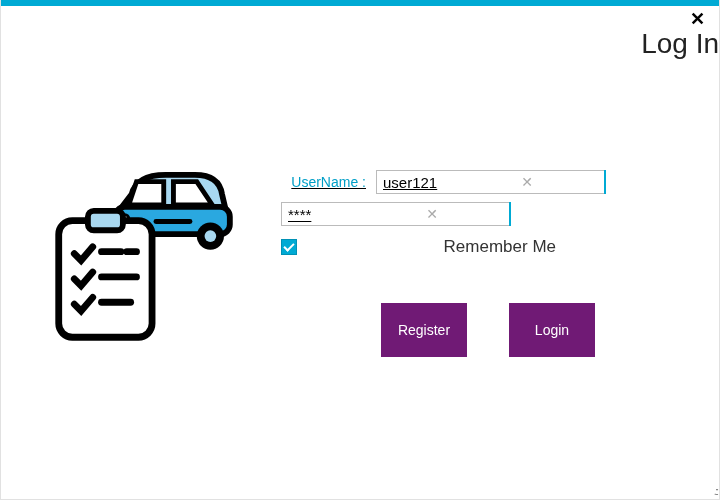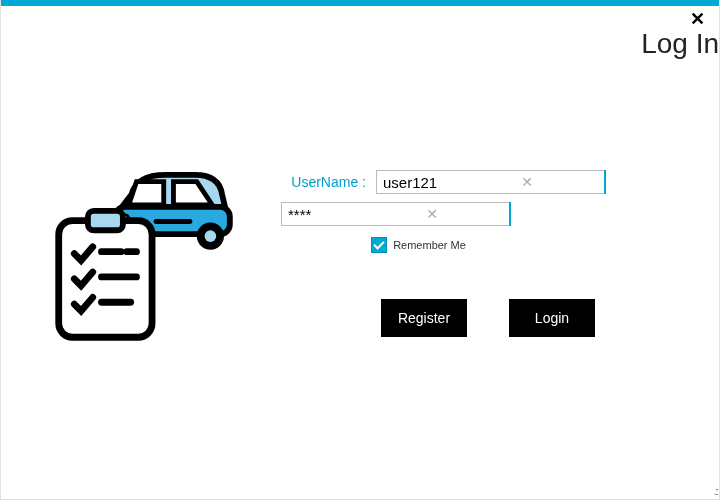--- a/index.html
+++ b/index.html
@@ -56,20 +56,21 @@
   }
   .illus svg { width: 195px; height: 175px; }
   .form {
     flex: 1;
     padding-left: 30px;
   }
   .row {
     display: flex;
     align-items: center;
     margin-bottom: 8px;
+    text-decoration: underline;
   }
   .lbl {
     width: 95px;
     text-align: right;
     color: #009fc7;
     font-size: 14px;
     padding-right: 10px;
   }
   .input-wrap {
     position: relative;
@@ -100,25 +101,25 @@
     font-size: 14px;
     cursor: pointer;
   }
   .cap {
     width: 16px;
     background: #00aad4;
     border: 1px solid #00aad4;
   }
   .remember-row {
     display: flex;
-    justify-content: center;
+    justify-content: space-between;
     align-items: center;
     width: 275px;
     margin-top: 11px;
-    font-size: 11px;
+    font-size: 17px;
     color: #333;
   }
   .chk {
     width: 16px;
     height: 16px;
     background: #00aad4;
     border: 1px solid #0091b5;
     margin-right: 6px;
     position: relative;
     cursor: pointer;
@@ -134,25 +135,25 @@
     border-width: 0 2px 2px 0;
     transform: rotate(45deg);
   }
   .btn-row {
     display: flex;
     gap: 42px;
     margin-top: 46px;
     margin-left: 100px;
   }
   .btn {
-    background: #000000;
+    background: #701a75;
     color: #fff;
     border: none;
     width: 86px;
-    height: 38px;
+    height: 54px;
     font-size: 14px;
     cursor: pointer;
     font-family: inherit;
   }
   .resize {
     position: absolute;
     right: 2px;
     bottom: 2px;
     font-size: 11px;
     color: #888;

